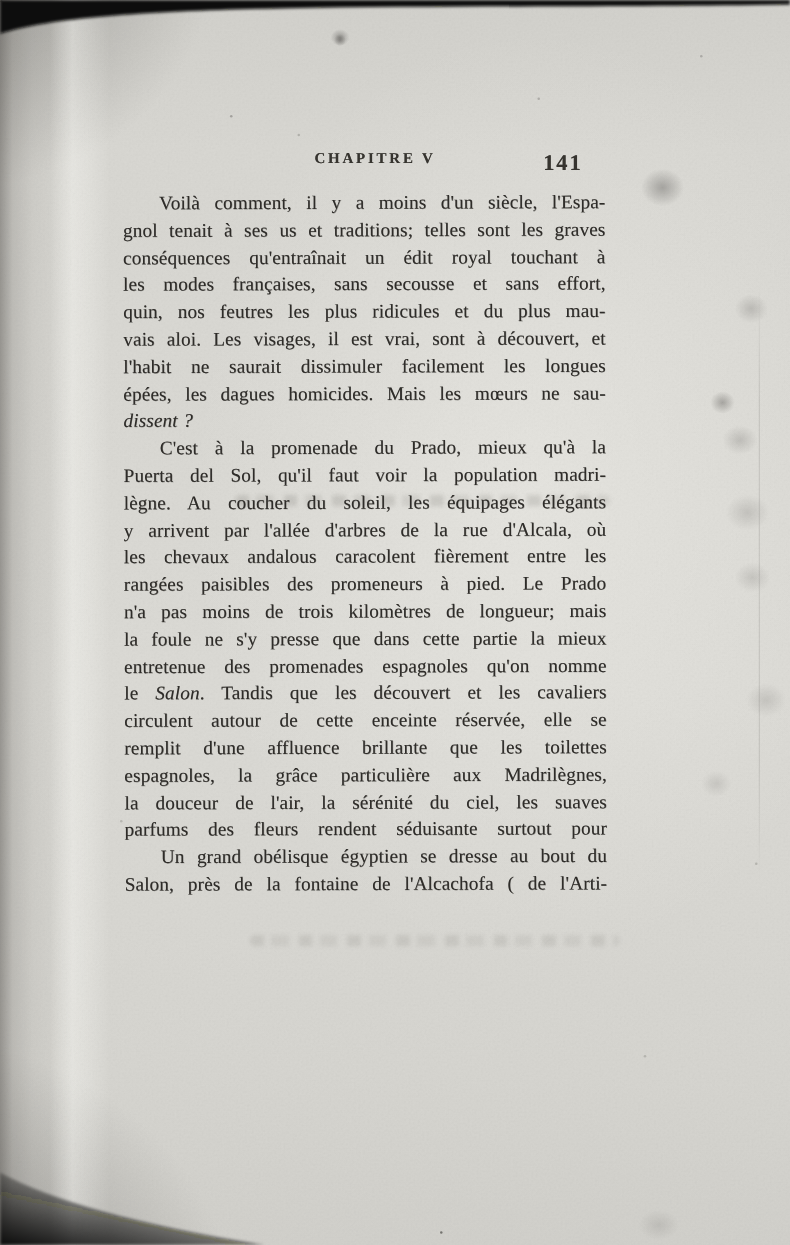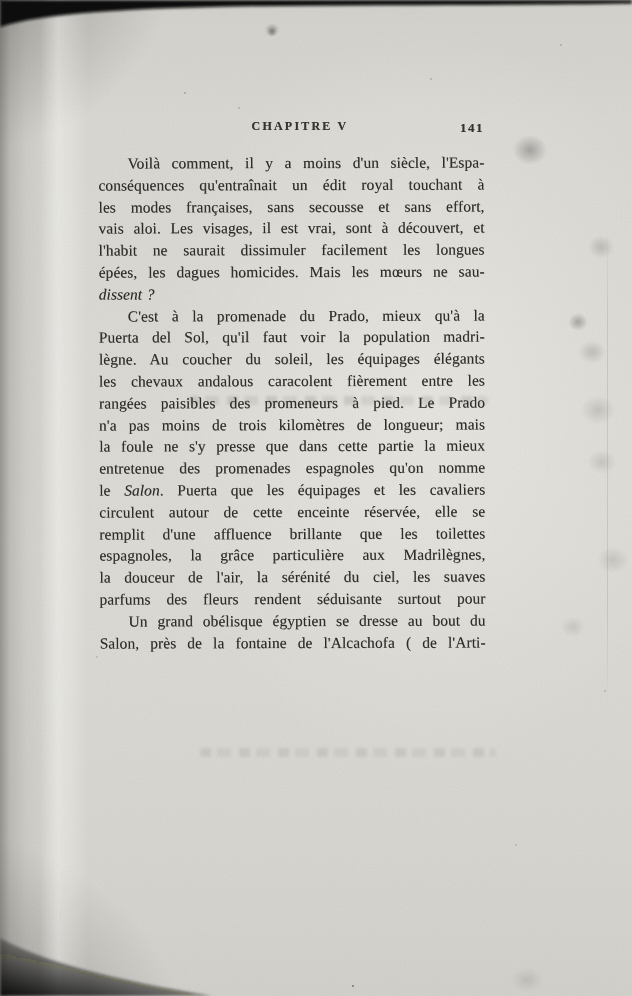--- a/index.html
+++ b/index.html
@@ -74,22 +74,22 @@
     position:absolute;left:99px;top:119px;width:386px;height:20px;
     color:#36342f;
   }
   .chapter{
     position:absolute;left:0;right:0;text-align:center;
     font-size:12px;font-weight:700;letter-spacing:2.2px;
     transform:translateX(8px);
     text-shadow:0 0 0.5px rgba(54,52,47,0.6);
   }
   .pagenum{
-    position:absolute;right:1px;top:1px;
-    font-size:13px;font-weight:700;letter-spacing:1.5px;
+    position:absolute;right:19px;top:1px;
+    font-size:18px;font-weight:700;letter-spacing:1.5px;
     text-shadow:0 0 0.5px rgba(54,52,47,0.6);
     margin-left:28px;
   }
   
   .text-block{
     position:absolute;left:99px;top:152px;width:386px;
     font-size:15.4px;line-height:21.8px;
     color:#2e2c29;
     word-spacing:0.5px;letter-spacing:0.1px;
     text-shadow:0.3px 0.3px 0.5px rgba(46,44,41,0.45);
@@ -116,35 +116,38 @@
   <div class="ghost ghost-2"></div>
   <div class="vline"></div>
 
   <div class="header-row">
     <span class="chapter">CHAPITRE V</span>
     <span class="pagenum">141</span>
   </div>
 
   <div class="text-block" id="text-block">
       <div class="line indent"><span>Voilà comment, il y a moins d'un siècle, l'Espa-</span></div>
+      <div class="line"><span>gnol tenait à ses us et traditions; telles sont les graves</span></div>
       <div class="line"><span>conséquences qu'entraînait un édit royal touchant à</span></div>
       <div class="line"><span>les modes françaises, sans secousse et sans effort,</span></div>
+      <div class="line"><span>quin, nos feutres les plus ridicules et du plus mau-</span></div>
       <div class="line"><span>vais aloi. Les visages, il est vrai, sont à découvert, et</span></div>
       <div class="line"><span>l'habit ne saurait dissimuler facilement les longues</span></div>
       <div class="line"><span>épées, les dagues homicides. Mais les mœurs ne sau-</span></div>
       <div class="line no-stretch"><span>dissent ?</span></div>
       <div class="line indent"><span>C'est à la promenade du Prado, mieux qu'à la</span></div>
       <div class="line"><span>Puerta del Sol, qu'il faut voir la population madri-</span></div>
       <div class="line"><span>lègne. Au coucher du soleil, les équipages élégants</span></div>
+      <div class="line"><span>y arrivent par l'allée d'arbres de la rue d'Alcala, où</span></div>
       <div class="line"><span>les chevaux andalous caracolent fièrement entre les</span></div>
       <div class="line"><span>rangées paisibles des promeneurs à pied. Le Prado</span></div>
       <div class="line"><span>n'a pas moins de trois kilomètres de longueur; mais</span></div>
       <div class="line"><span>la foule ne s'y presse que dans cette partie la mieux</span></div>
       <div class="line"><span>entretenue des promenades espagnoles qu'on nomme</span></div>
-      <div class="line"><span>le </span><span class="it">Salon</span><span>. Puerta que les équipages et les cavaliers</span></div>
+      <div class="line"><span>le </span><span class="it">Salon</span><span>. Tandis que les découvert et les cavaliers</span></div>
       <div class="line"><span>circulent autour de cette enceinte réservée, elle se</span></div>
       <div class="line"><span>remplit d'une affluence brillante que les toilettes</span></div>
       <div class="line"><span>espagnoles, la grâce particulière aux Madrilègnes,</span></div>
       <div class="line"><span>la douceur de l'air, la sérénité du ciel, les suaves</span></div>
       <div class="line"><span>parfums des fleurs rendent séduisante surtout pour</span></div>
       <div class="line indent"><span>Un grand obélisque égyptien se dresse au bout du</span></div>
       <div class="line"><span>Salon, près de la fontaine de l'Alcachofa ( de l'Arti-</span></div>
     </div>
 
   <svg class="edges" width="632" height="996" viewBox="0 0 632 996">

